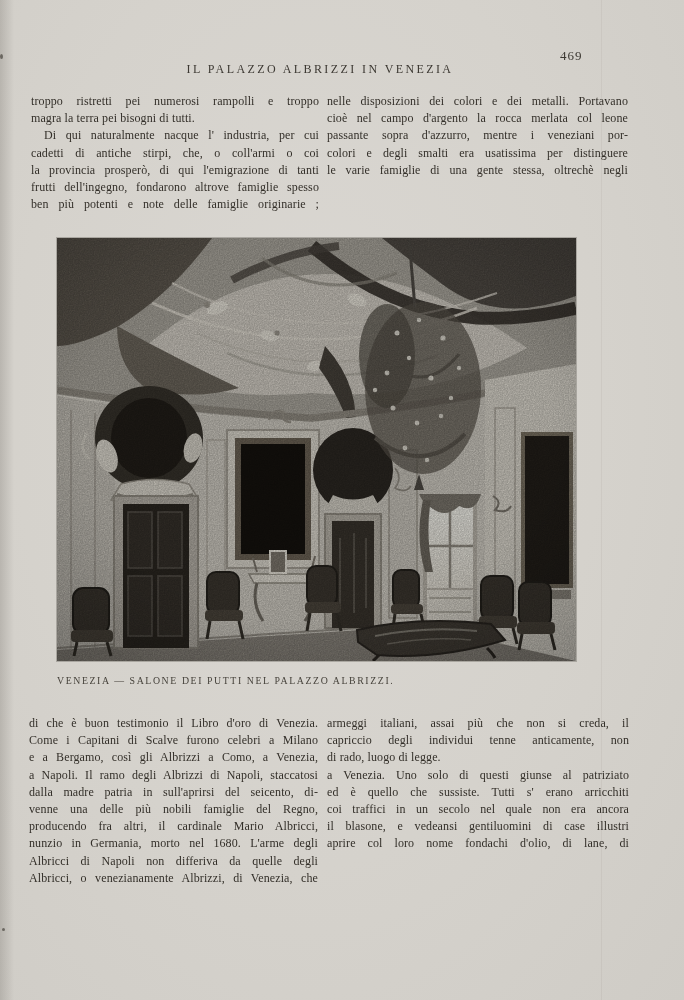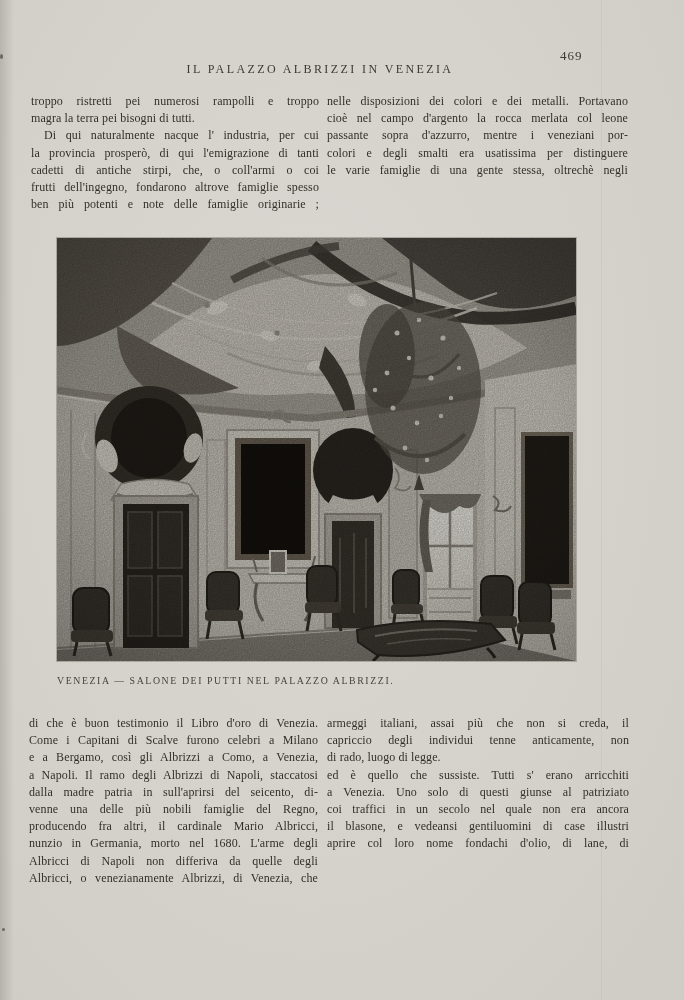--- a/index.html
+++ b/index.html
@@ -72,22 +72,22 @@
   <div class="speck a"></div>
   <div class="speck b"></div>
 
   <div class="header-title">IL PALAZZO ALBRIZZI IN VENEZIA</div>
   <div class="page-number">469</div>
 
   <div class="col col-top-left">
       <div class="tline">troppo ristretti pei numerosi rampolli e troppo</div>
       <div class="tline end">magra la terra pei bisogni di tutti.</div>
       <div class="tline indent">Di qui naturalmente nacque l' industria, per cui</div>
+      <div class="tline">cadetti di antiche stirpi, che, o coll'armi o coi</div>
       <div class="tline">la provincia prosperò, di qui l'emigrazione di tanti</div>
-      <div class="tline">cadetti di antiche stirpi, che, o coll'armi o coi</div>
       <div class="tline">frutti dell'ingegno, fondarono altrove famiglie spesso</div>
       <div class="tline">ben più potenti e note delle famiglie originarie ;</div>
     </div>
   <div class="col col-top-right">
       <div class="tline">nelle disposizioni dei colori e dei metalli. Portavano</div>
       <div class="tline">cioè nel campo d'argento la rocca merlata col leone</div>
       <div class="tline">passante sopra d'azzurro, mentre i veneziani por-</div>
       <div class="tline">colori e degli smalti era usatissima per distinguere</div>
       <div class="tline">le varie famiglie di una gente stessa, oltrechè negli</div>
     </div>
@@ -297,19 +297,19 @@
       <div class="tline">venne una delle più nobili famiglie del Regno,</div>
       <div class="tline">producendo fra altri, il cardinale Mario Albricci,</div>
       <div class="tline">nunzio in Germania, morto nel 1680. L'arme degli</div>
       <div class="tline">Albricci di Napoli non differiva da quelle degli</div>
       <div class="tline">Albricci, o venezianamente Albrizzi, di Venezia, che</div>
     </div>
   <div class="col col-bot-right">
       <div class="tline">armeggi italiani, assai più che non si creda, il</div>
       <div class="tline">capriccio degli individui tenne anticamente, non</div>
       <div class="tline end">di rado, luogo di legge.</div>
+      <div class="tline">a Venezia. Uno solo di questi giunse al patriziato</div>
       <div class="tline">ed è quello che sussiste. Tutti s' erano arricchiti</div>
-      <div class="tline">a Venezia. Uno solo di questi giunse al patriziato</div>
       <div class="tline">coi traffici in un secolo nel quale non era ancora</div>
       <div class="tline">il blasone, e vedeansi gentiluomini di case illustri</div>
       <div class="tline">aprire col loro nome fondachi d'olio, di lane, di</div>
     </div>
 </div>
 
 </body></html>

